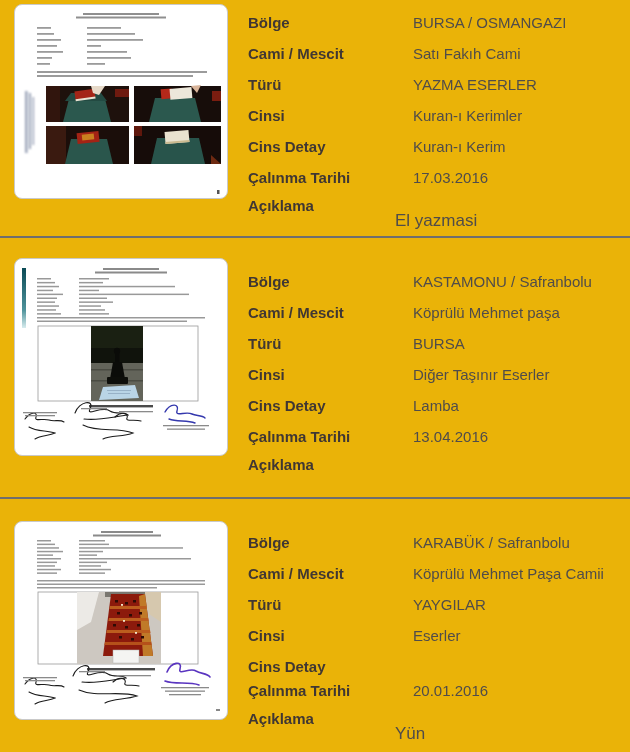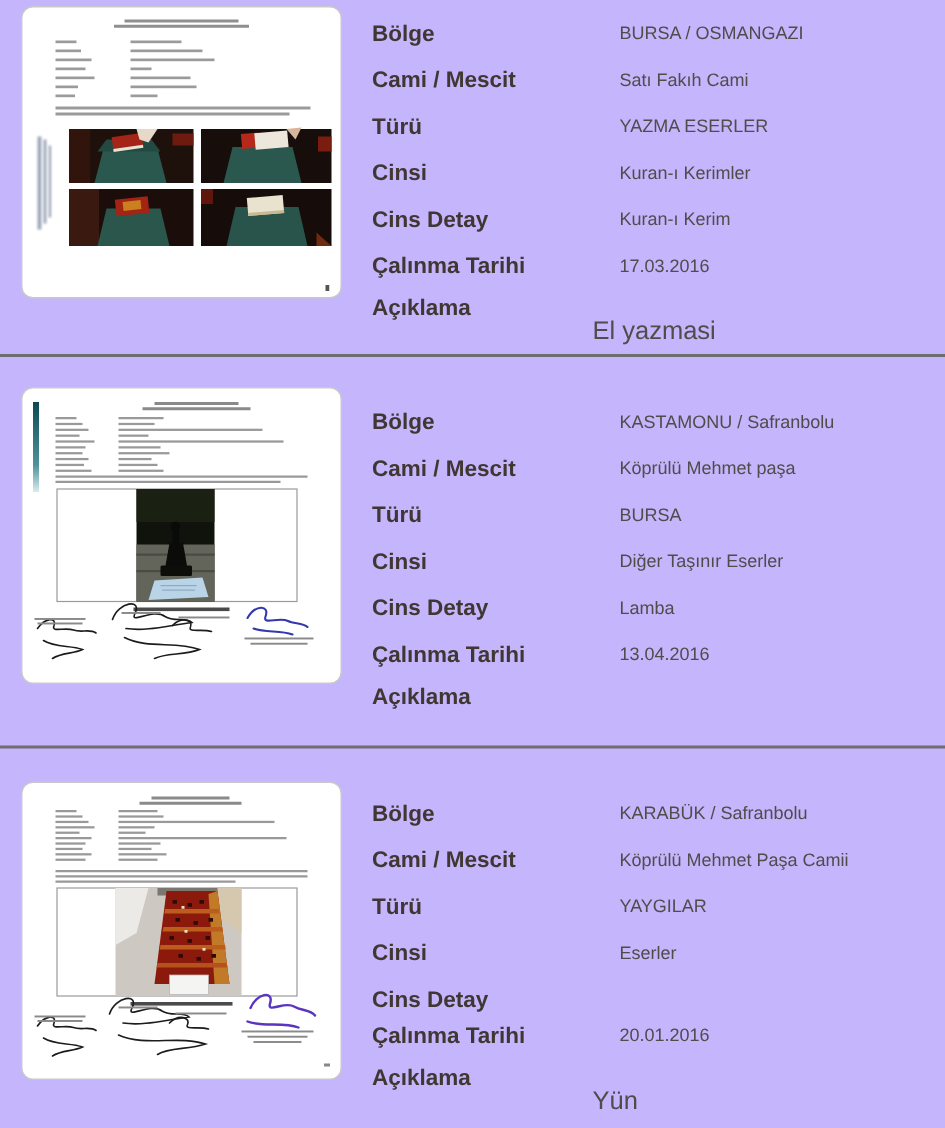--- a/index.html
+++ b/index.html
@@ -1,25 +1,25 @@
 <!DOCTYPE html>
 <html><head>
 <meta charset="utf-8">
 <style>
   html,body{margin:0;padding:0;background:#fff;}
-  .page{position:relative;width:630px;height:752px;background:#c4b5fd;overflow:hidden;
+  .page{position:relative;width:630px;height:752px;background:#eab308;overflow:hidden;
         font-family:"Liberation Sans",sans-serif;}
   .thumb{position:absolute;left:14px;width:212px;background:#fff;border:1px solid #c9c9c9;
          border-radius:8px;overflow:hidden;cursor:pointer;}
   .thumb svg{display:block;}
   .fields{position:absolute;left:248px;width:375px;}
   .frow{display:flex;height:31px;align-items:flex-start;}
   .frow.short{height:24px;}
   .flabel{width:165px;flex:0 0 165px;font-size:15px;font-weight:700;color:#403733;line-height:19px;}
-  .fvalue{font-size:12px;color:#504c4a;line-height:19px;}
+  .fvalue{font-size:15px;color:#504c4a;line-height:19px;}
   .descrow{height:12px;align-items:center;}
   .descval{margin-left:147px;margin-top:0;font-size:17px;color:#504c4a;line-height:19px;}
   .sep{position:absolute;left:0;width:630px;height:2px;background:#6e6e6e;}
 </style>
 </head>
 <body>
 
 <div class="page">
 
   <div class="thumb" style="top:4px;height:193px;">

